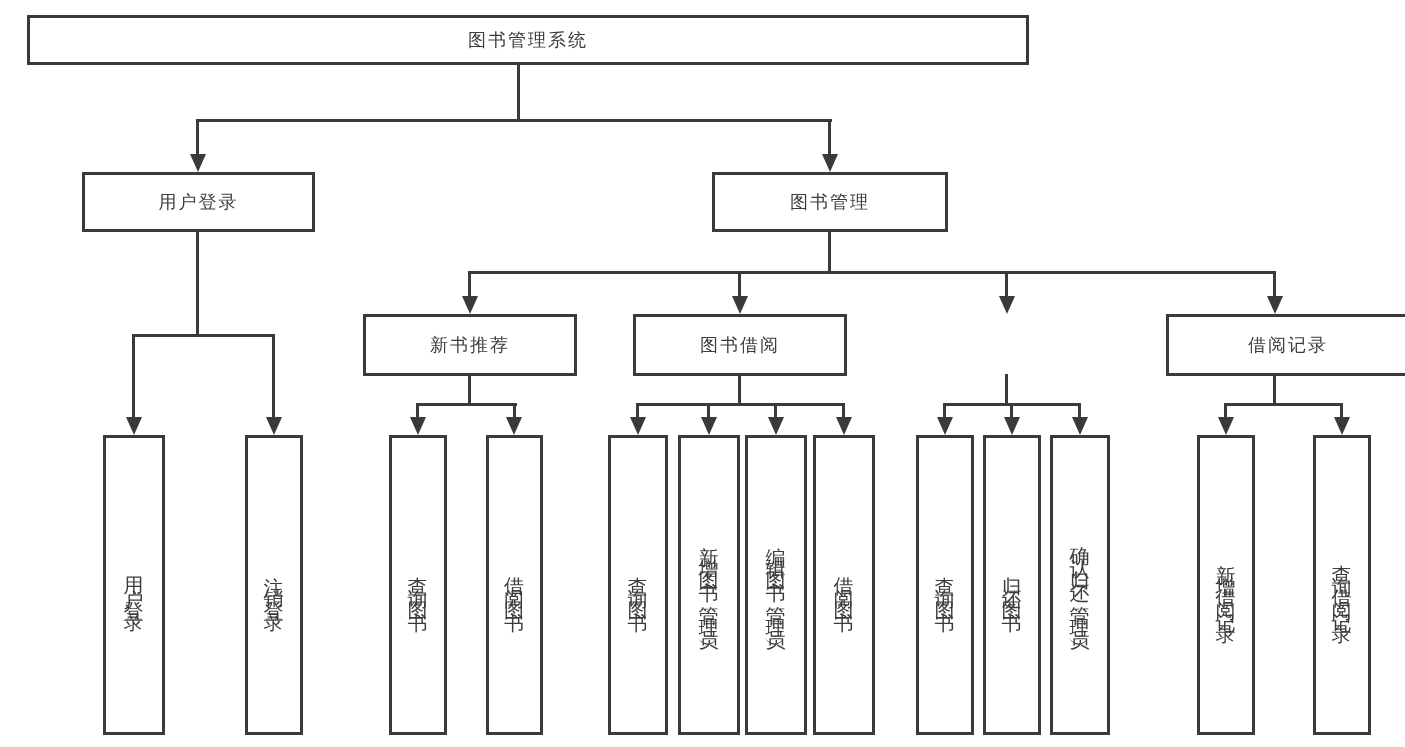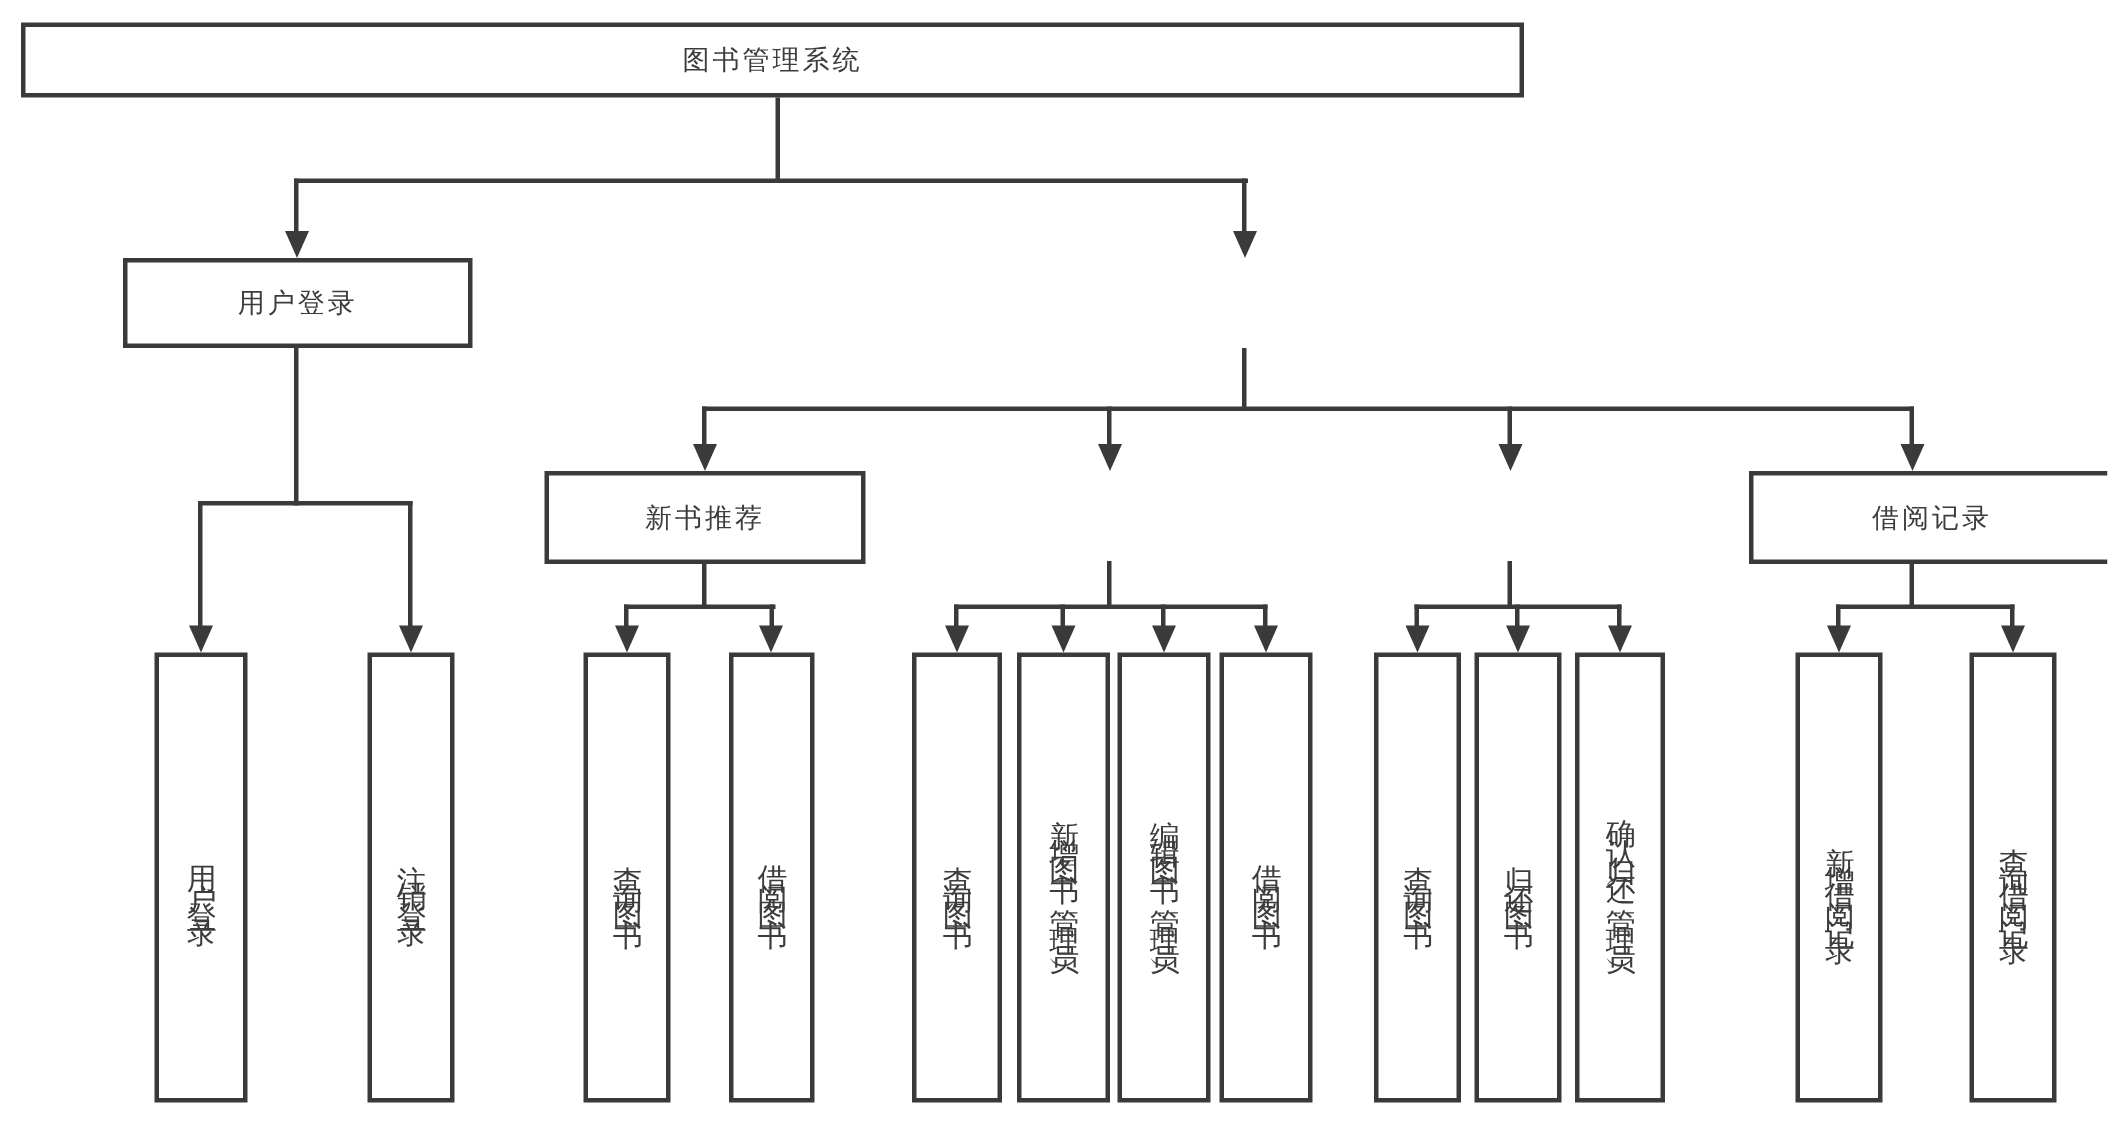--- a/index.html
+++ b/index.html
@@ -62,33 +62,36 @@
     z-index: 10;
     opacity: 0.95;
     white-space: nowrap;
   }
 </style>
 </head>
 <body>
 
 <div id="stage">
 
-  <div class="node" style="left:14px; top:15px; width:1002px; height:50px;">
+  <div class="node" style="left:27px; top:15px; width:1002px; height:50px;">
     <span class="lbl">图书管理系统</span>
   </div>
 
   <div class="line" style="left:517px; top:65px; width:3px; height:56px;"></div>
   <div class="line" style="left:196px; top:119px; width:636px; height:3px;"></div>
   <div class="line" style="left:196px; top:119px; width:3px; height:38px;"></div>
   <div class="line" style="left:828px; top:119px; width:3px; height:38px;"></div>
   <div class="arrow" style="left:190px; top:154px;"></div>
   <div class="arrow" style="left:822px; top:154px;"></div>
 
   <div class="node" style="left:82px; top:172px; width:233px; height:60px;">
     <span class="lbl">用户登录</span>
+  </div>
+  <div class="node" style="left:712px; top:172px; width:236px; height:60px;">
+    <span class="lbl">图书管理</span>
   </div>
 
   <div class="line" style="left:196px; top:232px; width:3px; height:105px;"></div>
   <div class="line" style="left:132px; top:334px; width:143px; height:3px;"></div>
   <div class="line" style="left:132px; top:334px; width:3px; height:85px;"></div>
   <div class="line" style="left:272px; top:334px; width:3px; height:85px;"></div>
   <div class="arrow" style="left:126px; top:417px;"></div>
   <div class="arrow" style="left:266px; top:417px;"></div>
 
   <div class="line" style="left:828px; top:232px; width:3px; height:42px;"></div>
@@ -97,20 +100,23 @@
   <div class="line" style="left:738px; top:271px; width:3px; height:28px;"></div>
   <div class="line" style="left:1005px; top:271px; width:3px; height:28px;"></div>
   <div class="line" style="left:1273px; top:271px; width:3px; height:28px;"></div>
   <div class="arrow" style="left:462px; top:296px;"></div>
   <div class="arrow" style="left:732px; top:296px;"></div>
   <div class="arrow" style="left:999px; top:296px;"></div>
   <div class="arrow" style="left:1267px; top:296px;"></div>
 
   <div class="node" style="left:363px; top:314px; width:214px; height:62px;">
     <span class="lbl">新书推荐</span>
+  </div>
+  <div class="node" style="left:633px; top:314px; width:214px; height:62px;">
+    <span class="lbl">图书借阅</span>
   </div>
   <div class="node" style="left:1166px; top:314px; width:244px; height:62px;">
     <span class="lbl">借阅记录</span>
   </div>
 
   <div class="line" style="left:468px; top:374px; width:3px; height:32px;"></div>
   <div class="line" style="left:416px; top:403px; width:101px; height:3px;"></div>
   <div class="line" style="left:416px; top:403px; width:3px; height:16px;"></div>
   <div class="line" style="left:513px; top:403px; width:3px; height:16px;"></div>
   <div class="arrow" style="left:410px; top:417px;"></div>

